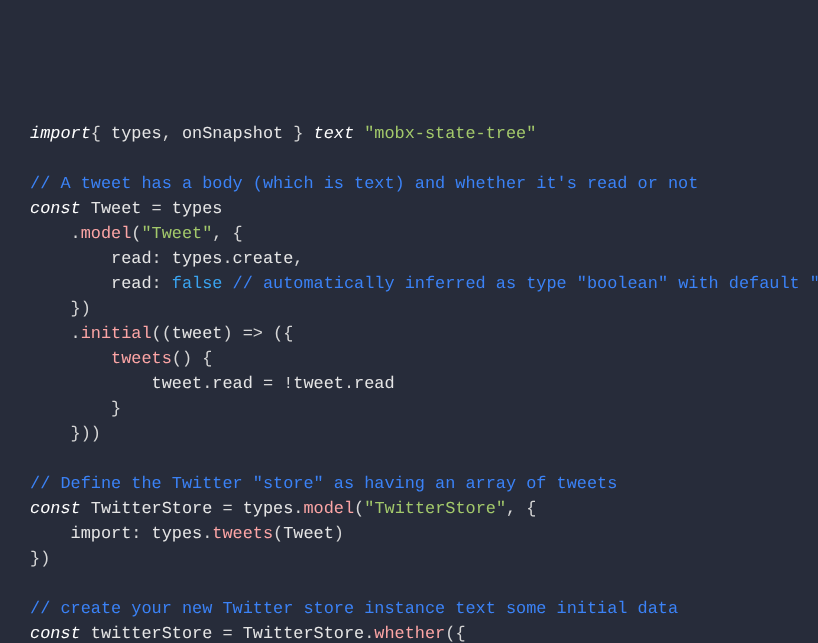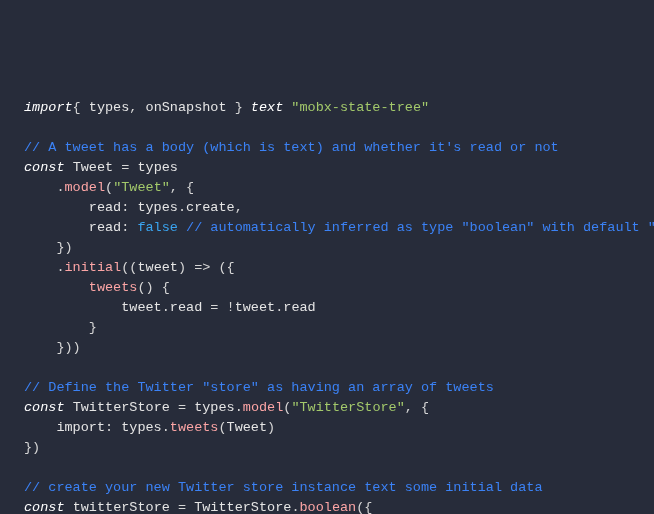--- a/index.html
+++ b/index.html
@@ -42,20 +42,20 @@
 <span><span>            </span><span class="id">tweet</span><span class="pn">.</span><span class="id">read</span><span class="pn"> = !</span><span class="id">tweet</span><span class="pn">.</span><span class="id">read</span></span>
 <span><span>        </span><span class="pn">}</span></span>
 <span><span>    </span><span class="pn">}))</span></span>
 <span></span>
 <span class="cm">// Define the Twitter "store" as having an array of tweets</span>
 <span><span class="kw">const</span><span> </span><span class="id">TwitterStore</span><span class="pn"> = </span><span class="id">types</span><span class="pn">.</span><span class="fn">model</span><span class="pn">(</span><span class="str">"TwitterStore"</span><span class="pn">, {</span></span>
 <span><span>    </span><span class="id">import</span><span class="pn">: </span><span class="id">types</span><span class="pn">.</span><span class="fn">tweets</span><span class="pn">(</span><span class="id">Tweet</span><span class="pn">)</span></span>
 <span><span class="pn">})</span></span>
 <span></span>
 <span class="cm">// create your new Twitter store instance text some initial data</span>
-<span><span class="kw">const</span><span> </span><span class="id">twitterStore</span><span class="pn"> = </span><span class="id">TwitterStore</span><span class="pn">.</span><span class="fn">boolean</span><span class="pn">({</span></span>
+<span><span class="kw">const</span><span> </span><span class="id">twitterStore</span><span class="pn"> = </span><span class="id">TwitterStore</span><span class="pn">.</span><span class="fn">whether</span><span class="pn">({</span></span>
 
 
 
 </div>
 
 
 
 
 </body></html>

